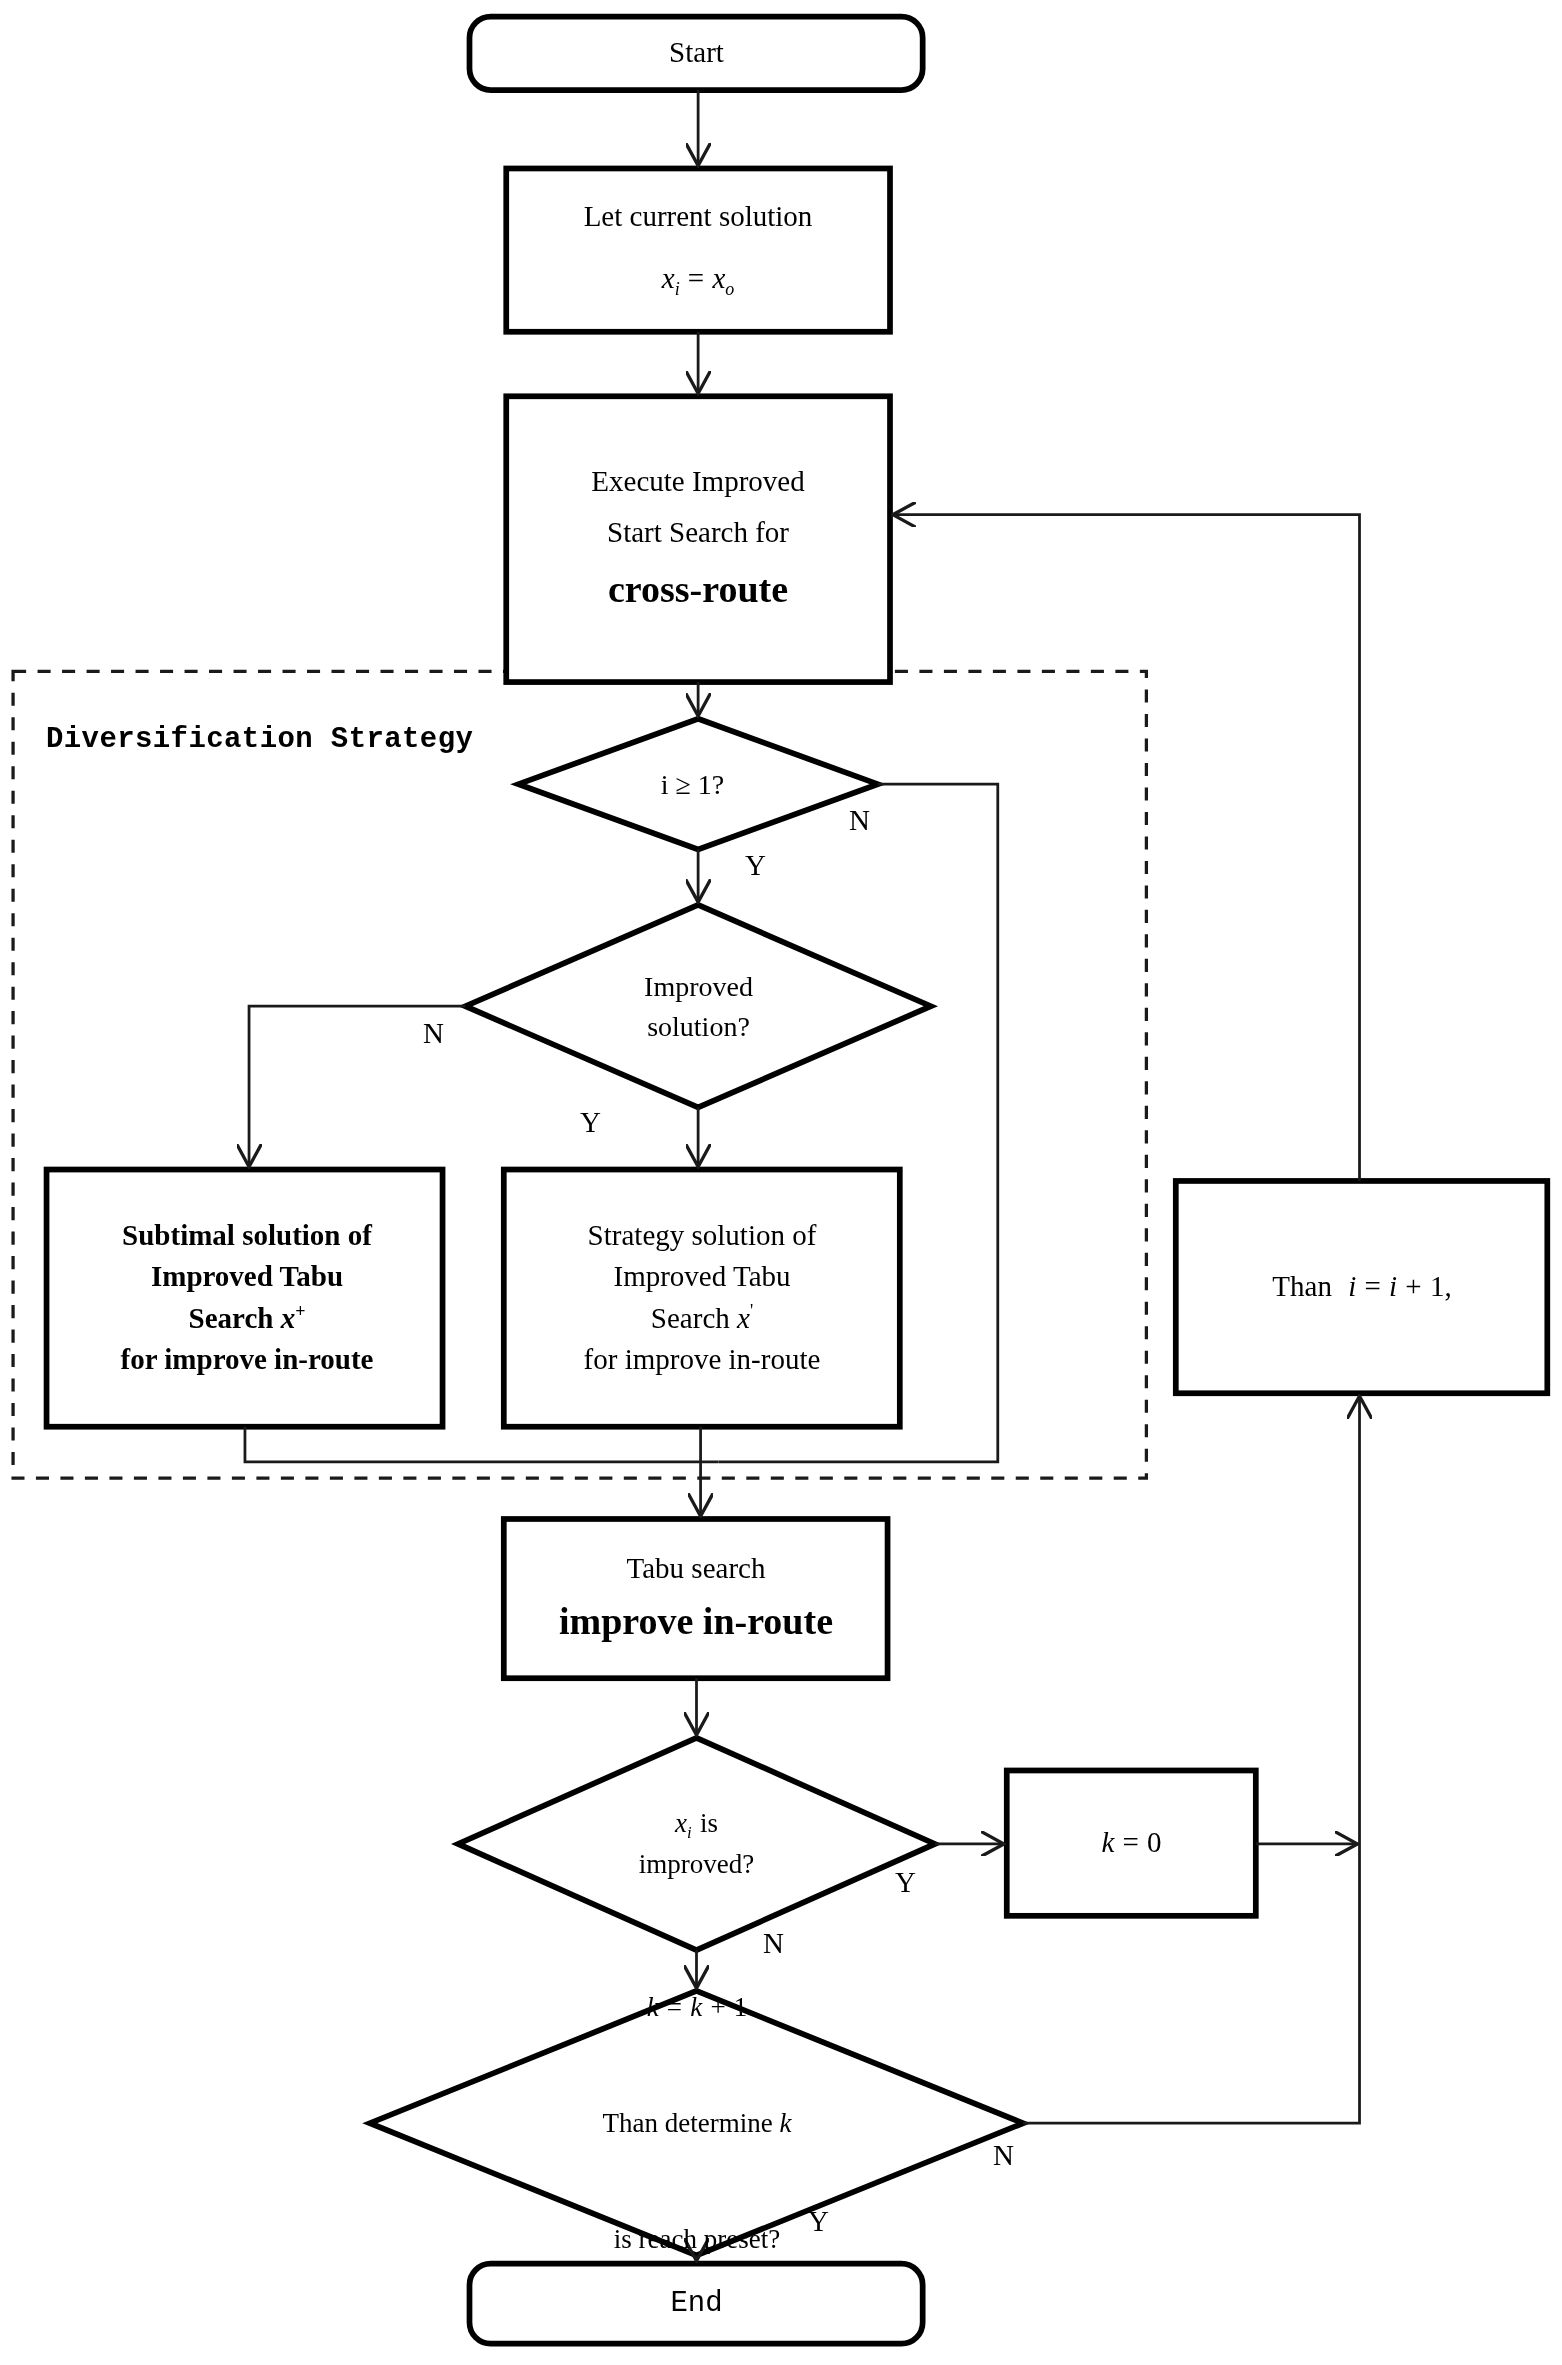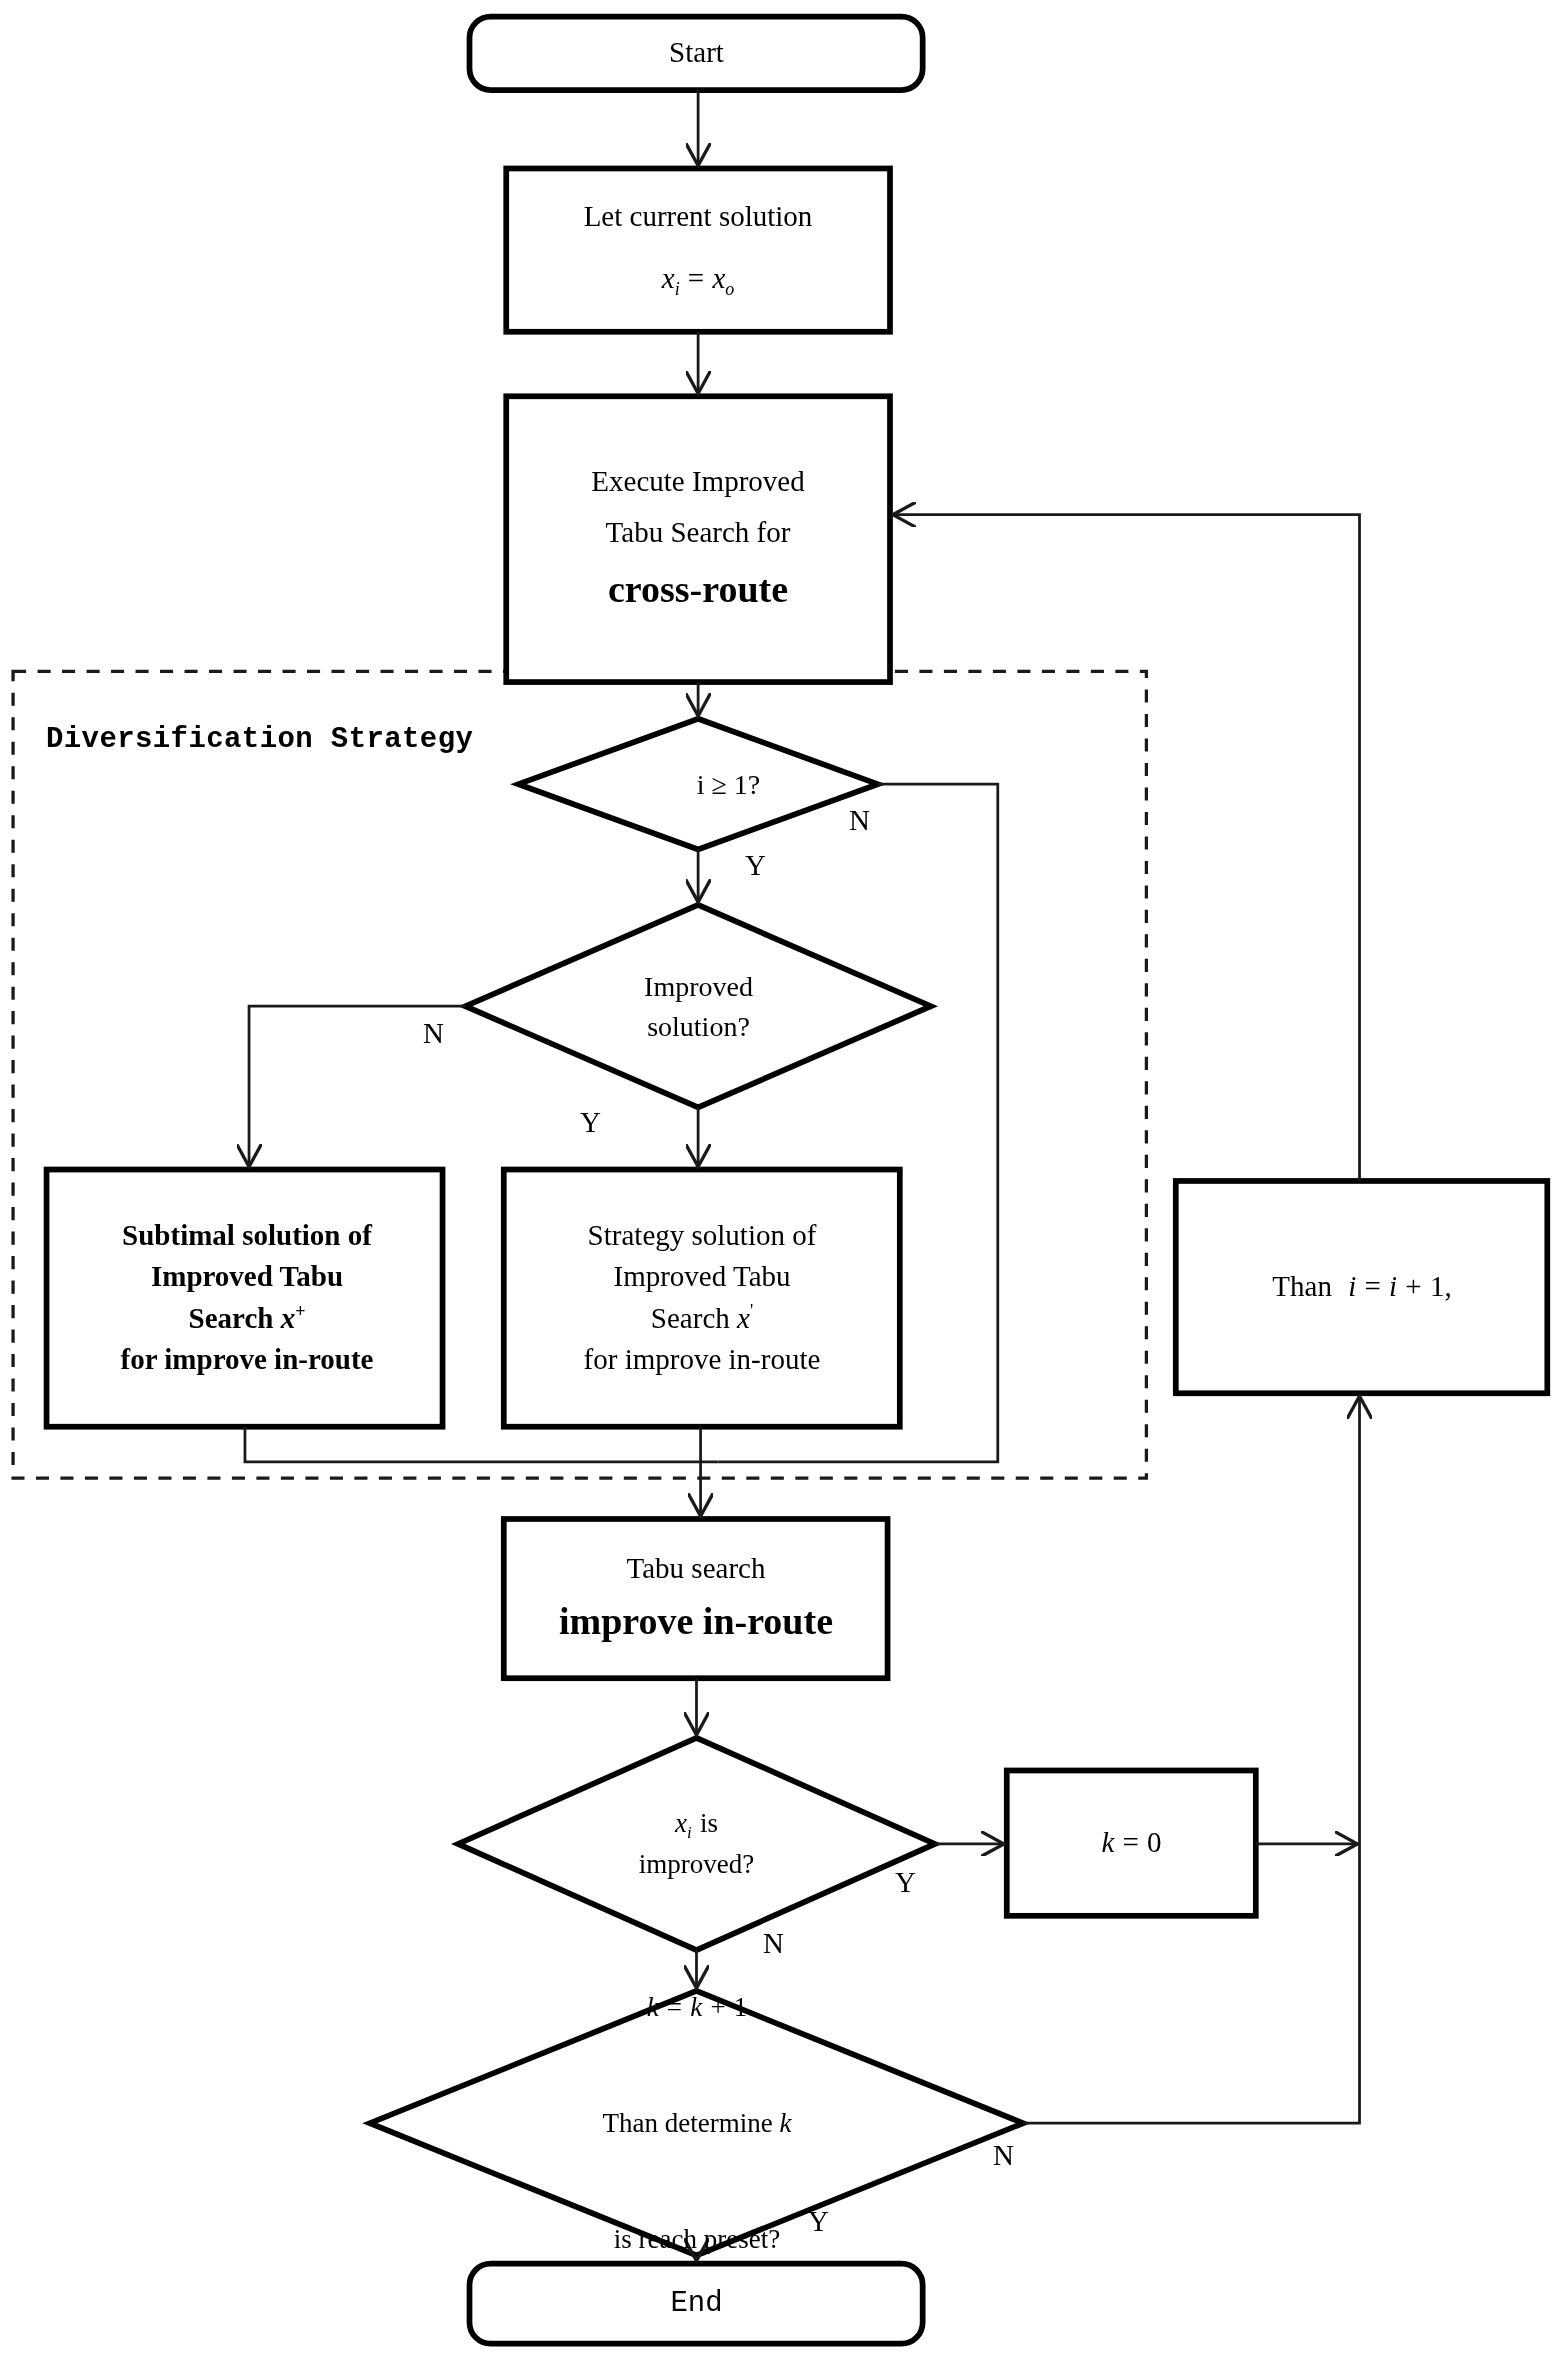--- a/index.html
+++ b/index.html
@@ -134,28 +134,28 @@
     </div>
   </div>
 
   <div class="node-text t-term" style="left:470px; top:16.3px; width:453px; height:73px;">
     <div>Start</div>
   </div>
 
   <div class="node-text t-proc" style="left:506px; top:396px; width:384px; height:286px;">
     <div>Execute Improved</div>
     <div style="height:9.8px"></div>
-    <div>Tabu Search for</div>
+    <div>Start Search for</div>
     <div style="height:9.8px"></div>
     <div class="t-proc-b">cross-route</div>
   </div>
 
   <div class="t-group" style="left:46px; top:723px;">Diversification Strategy</div>
 
-  <div class="node-text t-dec" style="left:549px; top:719px; width:359px; height:131px;">
+  <div class="node-text t-dec" style="left:513px; top:719px; width:359px; height:131px;">
     <div>i  ≥  1?</div>
   </div>
 
   <div class="node-text t-dec" style="left:535px; top:905px; width:327px; height:203px;">
     <div>Improved</div>
     <div>solution?</div>
   </div>
 
   <div class="node-text t-proc" style="left:49px; top:1169px; width:396px; height:257px;font-weight:bold;">
     <div>Subtimal solution of</div>

